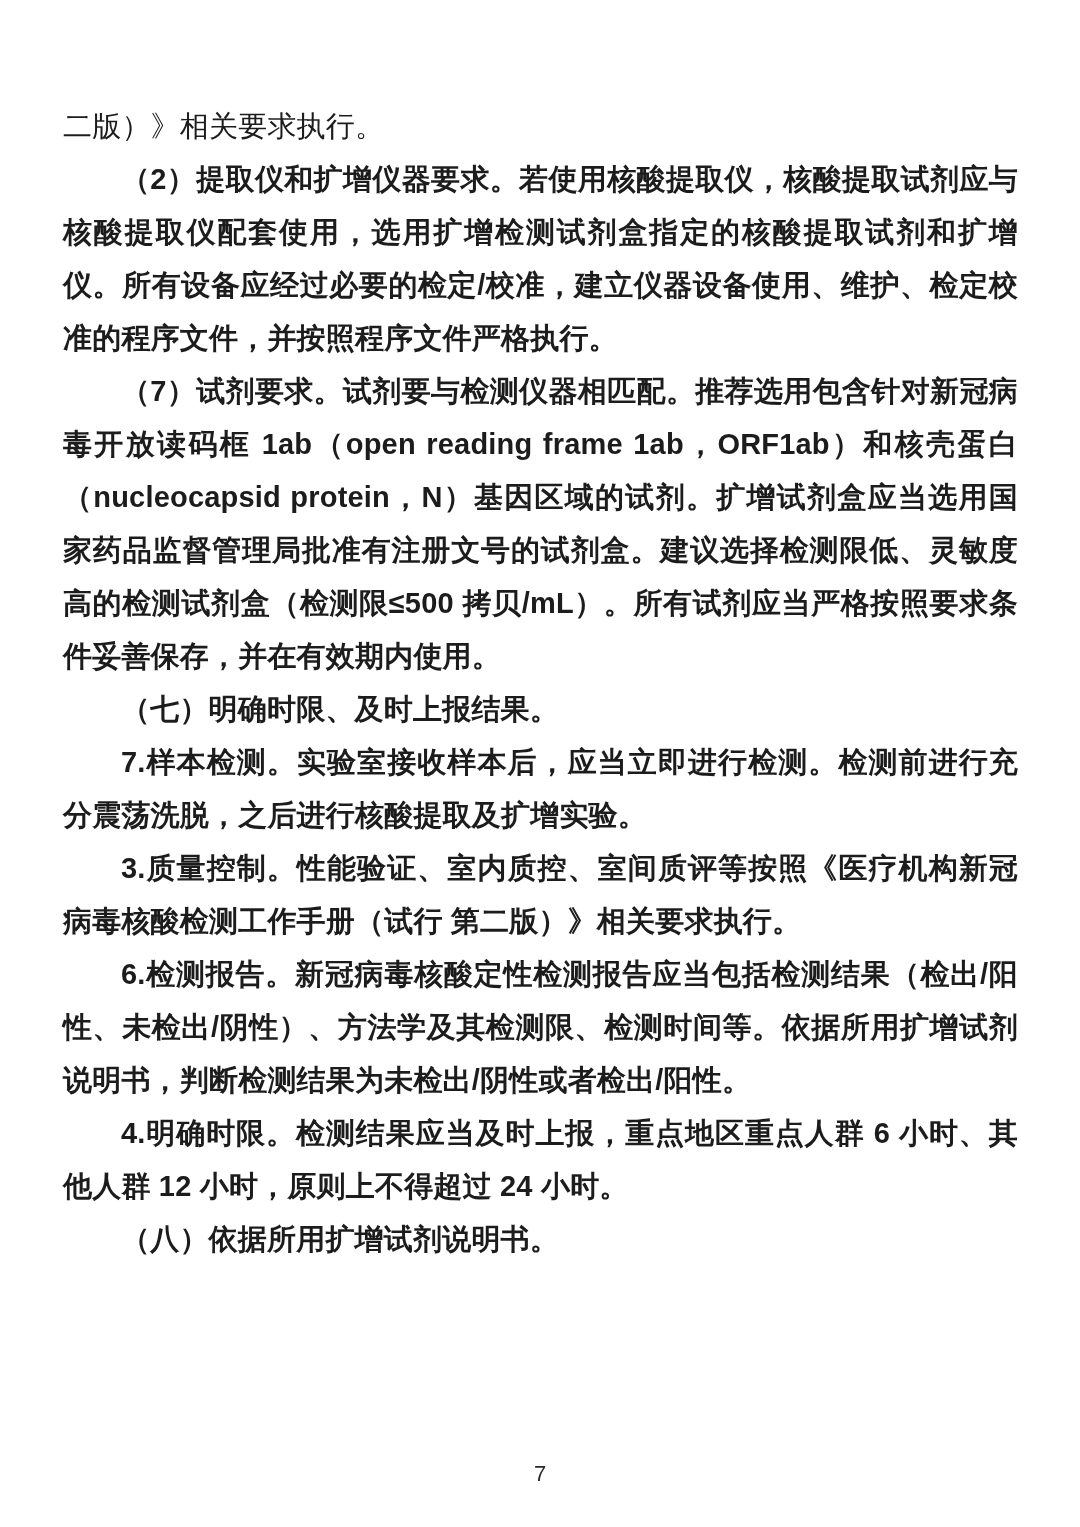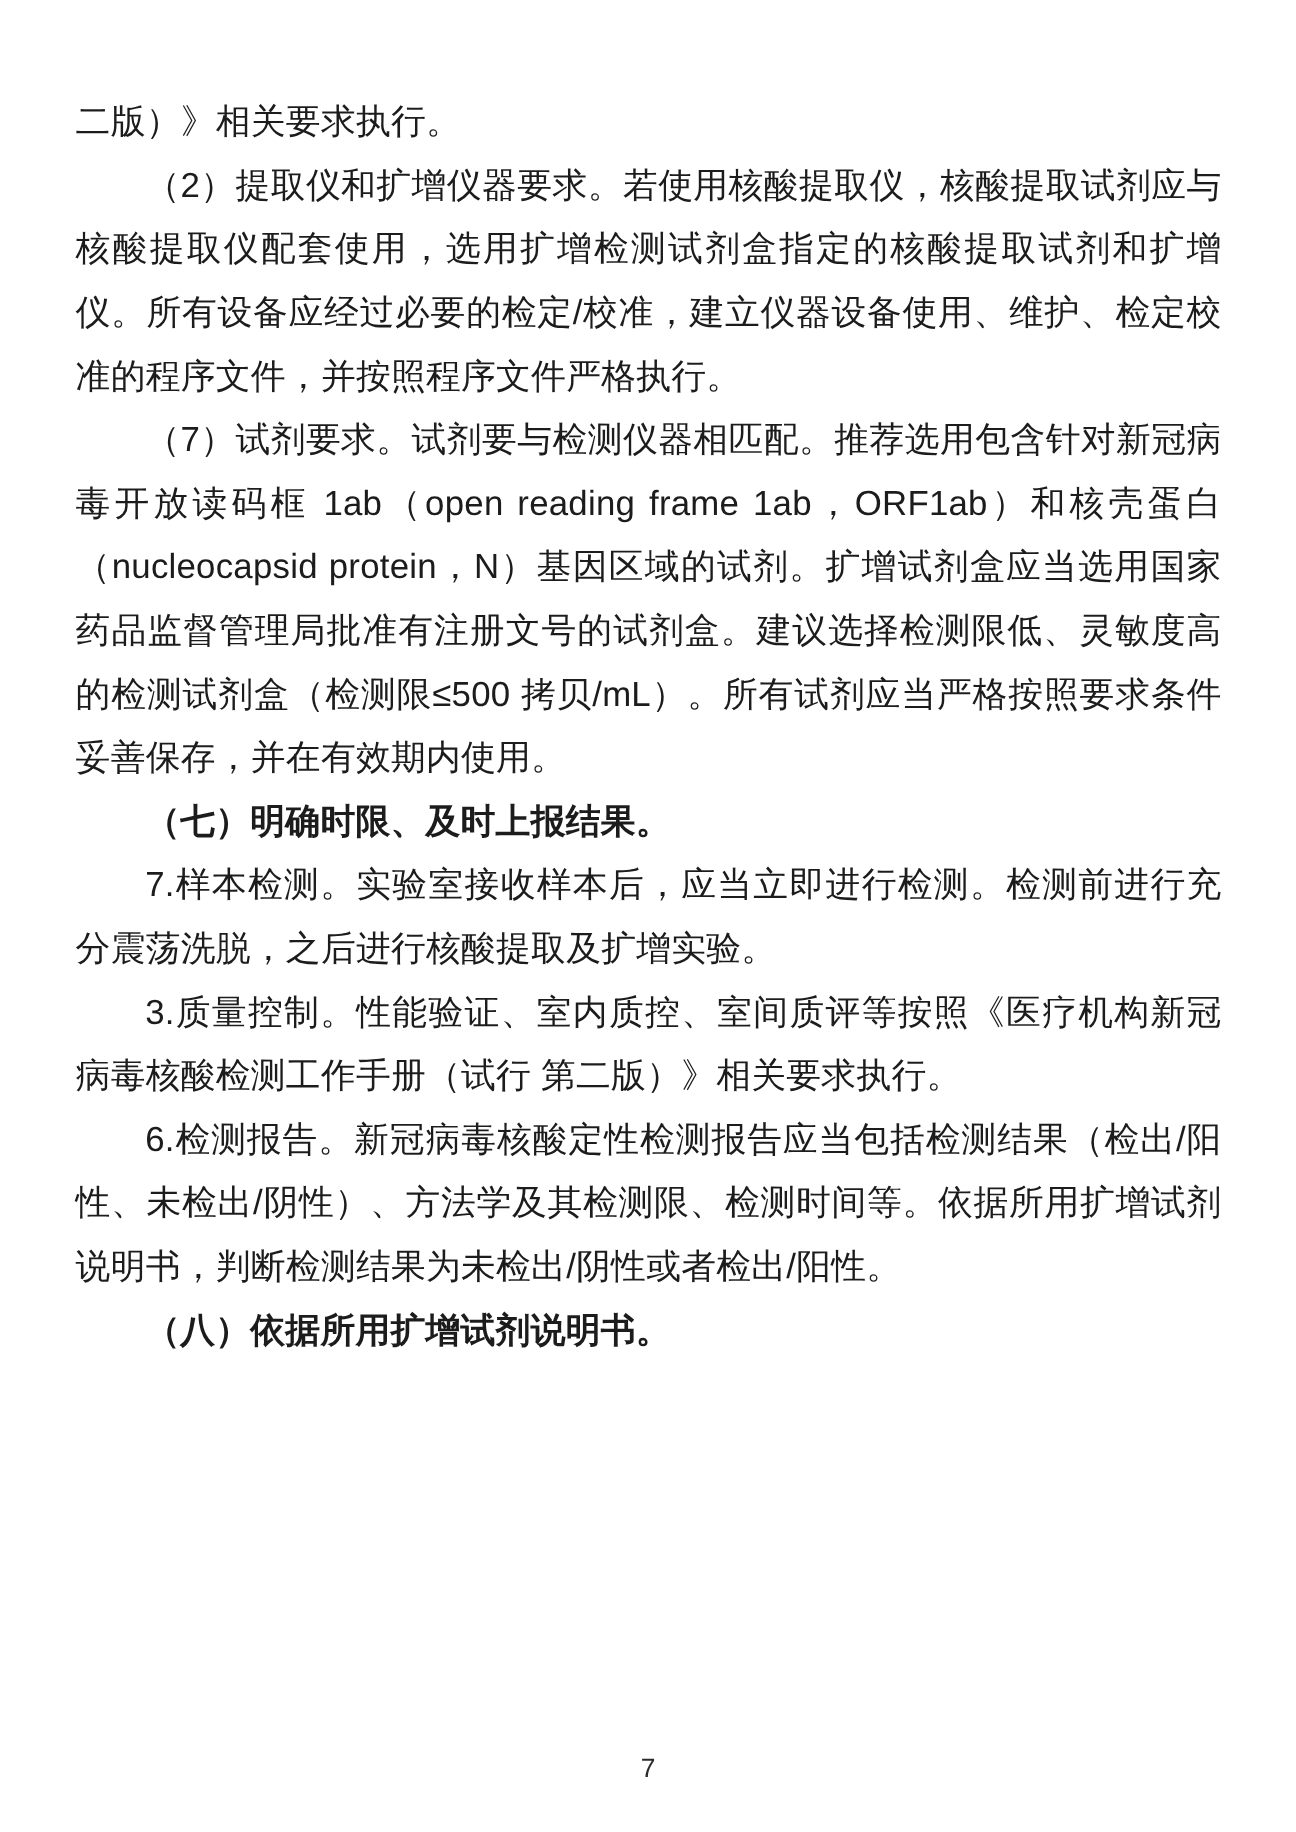--- a/index.html
+++ b/index.html
@@ -12,32 +12,33 @@
     height: 1527px;
     position: relative;
     font-family: "Liberation Sans", "DejaVu Sans", sans-serif;
     color: #1c1c1c;
   }
   .doc {
     position: absolute;
     top: 0;
     left: 0;
     right: 0;
-    padding: 76px 62px 0 63px;
+    padding: 100px 62px 0 63px;
   }
   .doc p {
     margin: 0;
     font-size: 29px;
     line-height: 53px;
     text-align: justify;
     letter-spacing: 0.2px;
     word-break: break-word;
   }
   .doc p.indent {
     text-indent: 2em;
+    font-weight: bold;
   }
   .doc p.heading {
     font-weight: 700;
   }
   .footer {
     position: absolute;
     left: 0;
     right: 0;
     bottom: 40px;
     text-align: center;
@@ -56,18 +57,19 @@
   <p class="indent">（7）试剂要求。试剂要与检测仪器相匹配。推荐选用包含针对新冠病毒开放读码框 1ab（open reading frame 1ab，ORF1ab）和核壳蛋白（nucleocapsid protein，N）基因区域的试剂。扩增试剂盒应当选用国家药品监督管理局批准有注册文号的试剂盒。建议选择检测限低、灵敏度高的检测试剂盒（检测限≤500 拷贝/mL）。所有试剂应当严格按照要求条件妥善保存，并在有效期内使用。</p>
 
   <p class="indent heading">（七）明确时限、及时上报结果。</p>
 
   <p class="indent">7.样本检测。实验室接收样本后，应当立即进行检测。检测前进行充分震荡洗脱，之后进行核酸提取及扩增实验。</p>
 
   <p class="indent">3.质量控制。性能验证、室内质控、室间质评等按照《医疗机构新冠病毒核酸检测工作手册（试行 第二版）》相关要求执行。</p>
 
   <p class="indent">6.检测报告。新冠病毒核酸定性检测报告应当包括检测结果（检出/阳性、未检出/阴性）、方法学及其检测限、检测时间等。依据所用扩增试剂说明书，判断检测结果为未检出/阴性或者检出/阳性。</p>
 
+  <p class="indent">4.明确时限。检测结果应当及时上报，重点地区重点人群 6 小时、其他人群 12 小时，原则上不得超过 24 小时。</p>
 
   <p class="indent heading">（八）依据所用扩增试剂说明书。</p>
 
 </div>
 
 <div class="footer">7</div>
 
 </body></html>

